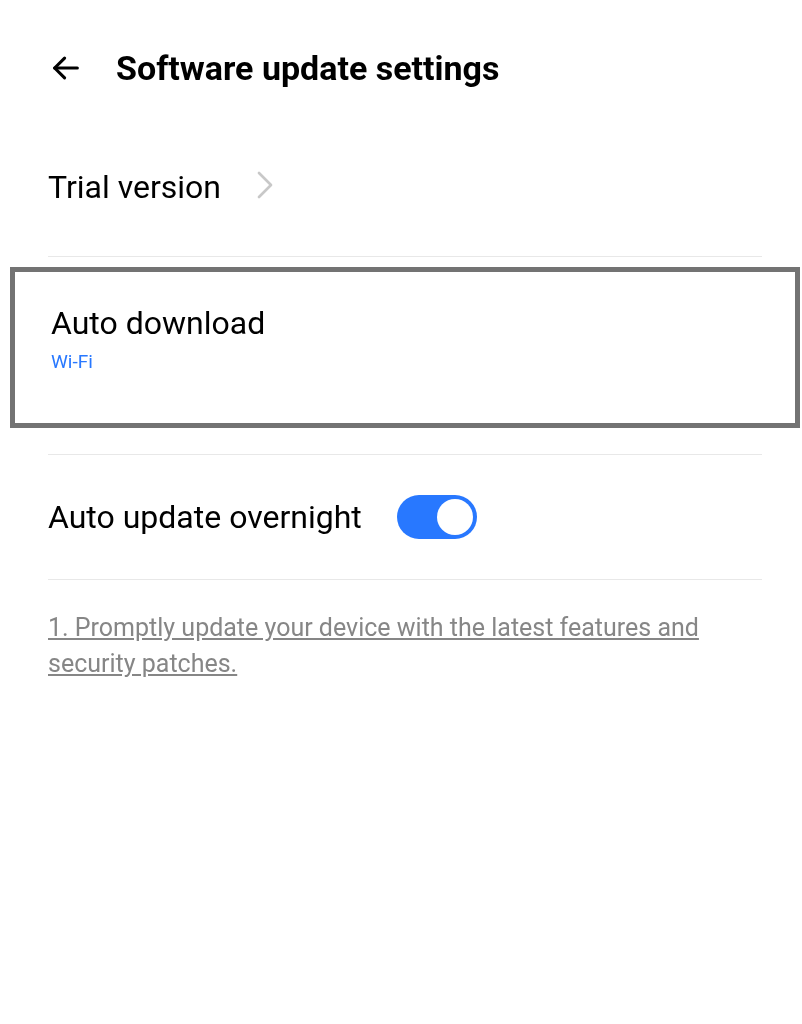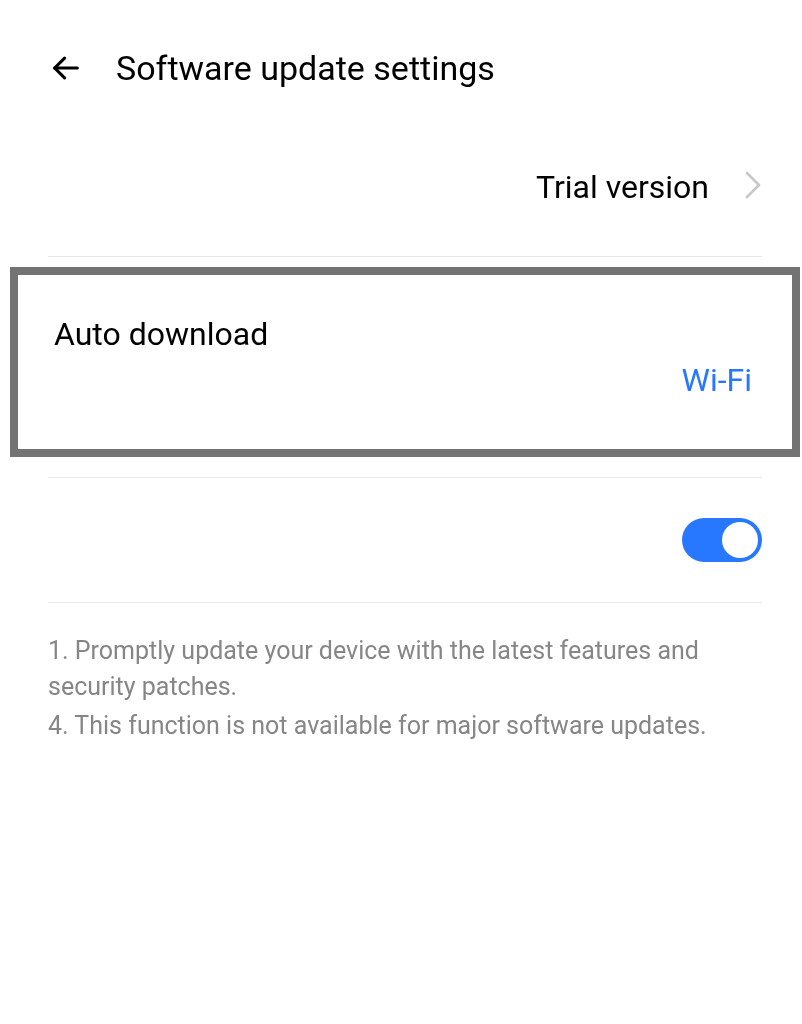--- a/index.html
+++ b/index.html
@@ -24,61 +24,60 @@
     .back-icon {
       width: 36px;
       height: 36px;
       display: flex;
       align-items: center;
       justify-content: center;
       cursor: pointer;
     }
     .header-title {
       font-size: 34px;
-      font-weight: 400;
+      font-weight: 700;
       color: #000000;
     }
     .settings-list {
       padding: 0;
     }
     .setting-item {
       display: flex;
       align-items: center;
-      justify-content: flex-end;
+      justify-content: flex-start;
       padding: 40px 40px 40px 48px;
       min-height: 80px;
       cursor: pointer;
       gap: 35px;
     }
     .setting-item.trial {
       padding: 50px 40px 50px 48px;
     }
     .setting-label {
       font-size: 32px;
       font-weight: 400;
       color: #000000;
     }
     .setting-sublabel {
-      font-size: 32px;
+      font-size: 19px;
       color: #2878ff;
       margin-top: 8px;
-      text-align: right;
     }
     .chevron {
       color: #c0c0c0;
     }
     .divider {
       height: 1px;
       background: #e8e8e8;
       margin: 0 40px 0 48px;
     }
     .highlighted {
-      border: 8px solid #737373;
-      margin: 10px 2px 20px 10px;
-      padding: 40px 40px 50px 36px;
+      border: 5px solid #737373;
+      margin: 10px 2px 26px 10px;
+      padding: 32px 40px 50px 36px;
       position: relative;
     }
     .highlighted .setting-label-wrap {
       display: flex;
       flex-direction: column;
     }
     .toggle-wrap {
       position: relative;
       width: 80px;
       height: 44px;
@@ -101,20 +100,21 @@
       border-radius: 50%;
     }
     .footer-notes {
       padding: 30px 40px 30px 48px;
       color: #868686;
       font-size: 25px;
       line-height: 1.45;
     }
     .footer-notes p {
       margin-bottom: 2px;
+      text-decoration: underline;
     }
     .auto-update-row {
       padding: 40px 40px 40px 48px;
     }
   </style>
 </head>
 <body>
 
 <div class="header">
   <div class="back-icon">
@@ -142,27 +142,27 @@
   <div class="highlighted">
     <div class="setting-label-wrap">
       <div class="setting-label">Auto download</div>
       <div class="setting-sublabel">Wi-Fi</div>
     </div>
   </div>
 
   <div class="divider"></div>
 
   <div class="setting-item auto-update-row">
+    <div class="setting-label">Auto update overnight</div>
     <div class="toggle-wrap">
       <div class="toggle">
         <div class="toggle-knob"></div>
       </div>
     </div>
   </div>
 
   <div class="divider"></div>
 
   <div class="footer-notes">
     <p>1. Promptly update your device with the latest features and security patches.</p>
-    <p>4. This function is not available for major software updates.</p>
   </div>
 
 </div>
 
 </body></html>

